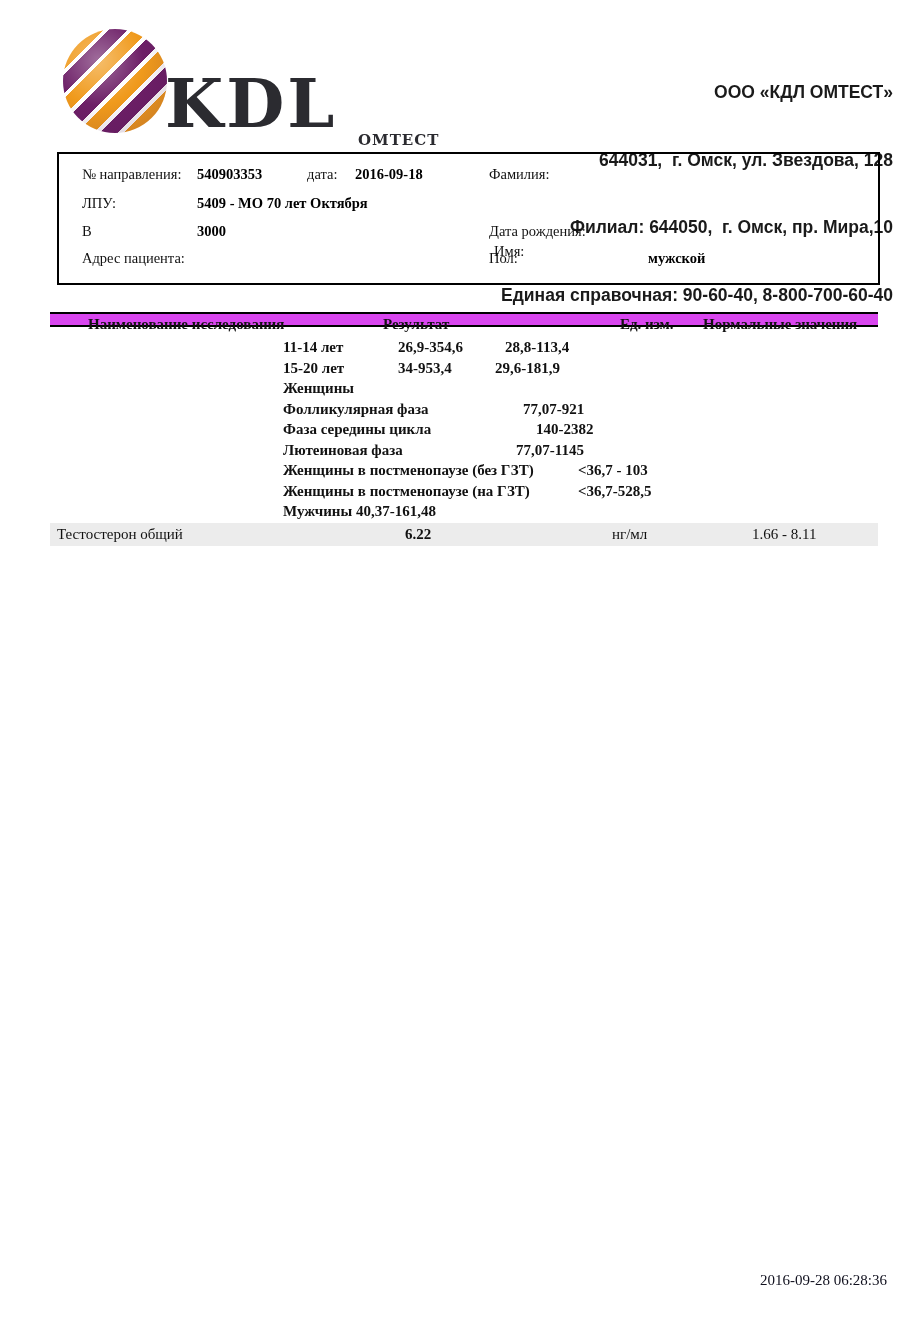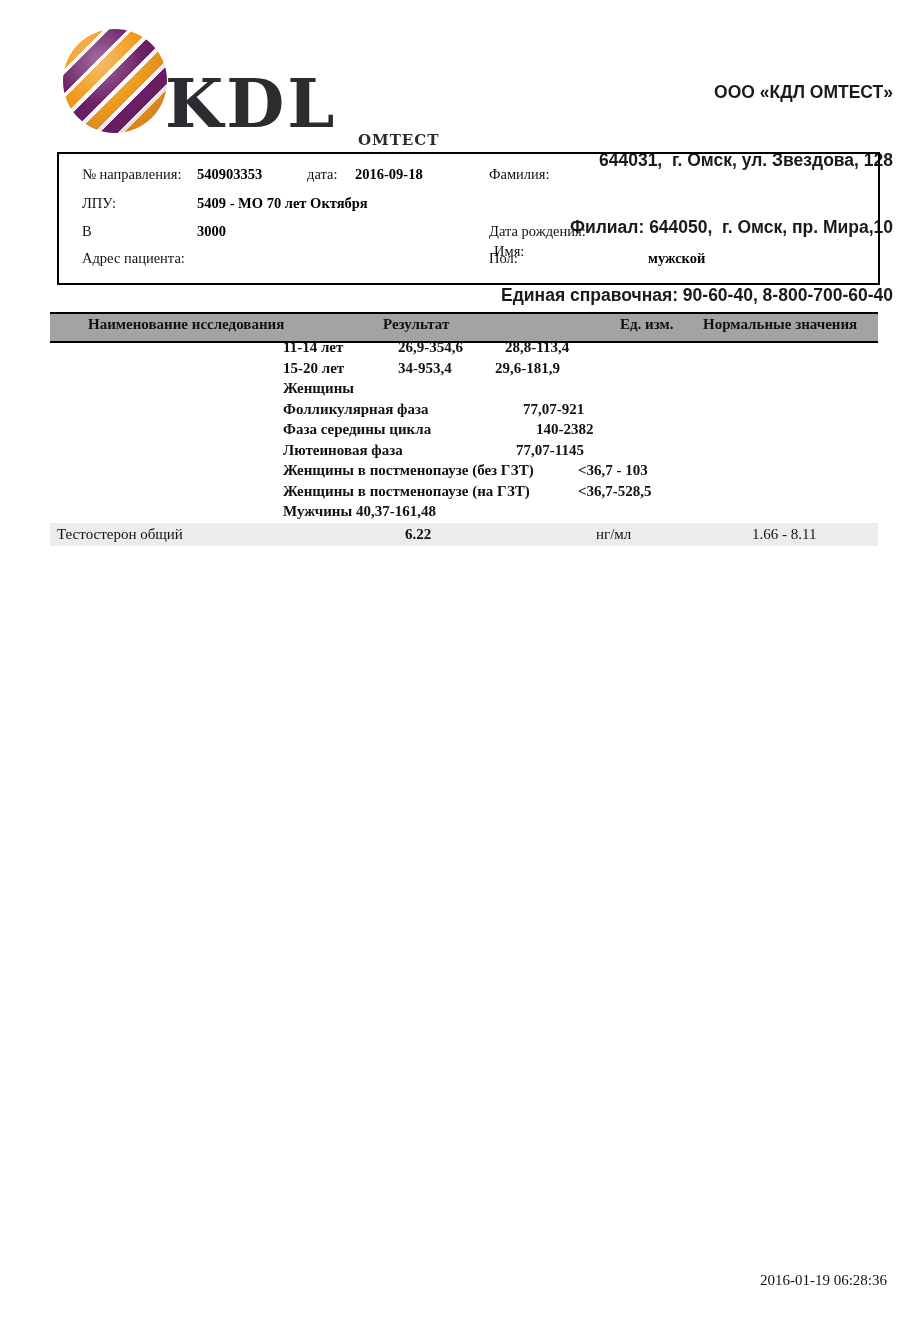--- a/index.html
+++ b/index.html
@@ -69,22 +69,22 @@
     border: 2px solid #000;
     font-size: 14.5px;
   }
   .info-row { position: absolute; left: 0; width: 100%; height: 20px; }
   .lbl { position: absolute; font-weight: normal; color: #111; }
   .val { position: absolute; font-weight: bold; color: #000; }
 
   
   .tbl-head {
     position: absolute; left: 50px; top: 312px;
-    width: 828px; height: 31px;
-    background: #a3a3a3;
+    width: 828px; height: 15px;
+    background: #d946ef;
     border-top: 2px solid #000;
     border-bottom: 2px solid #000;
     font-weight: bold;
     font-size: 15px;
   }
   .tbl-head span { position: absolute; top: 2px; }
 
   .ref-rows { position: absolute; left: 0; top: 339px; width: 915px; }
   .ref-row { position: absolute; left: 0; width: 769px; height: 20.5px; font-weight: bold; font-size: 15px; }
   .ref-label { position: absolute; left: 283px; white-space: pre; }
@@ -92,21 +92,21 @@
 
   .result-row {
     position: absolute; left: 50px; top: 523px;
     width: 828px; height: 23px;
     background: #ececec;
     font-size: 15px;
   }
   .result-row span { position: absolute; top: 3px; }
   .rr-name { left: 7px; }
   .rr-result { left: 355px; font-weight: bold; }
-  .rr-unit { left: 546px; }
+  .rr-unit { left: 562px; }
   .rr-range { left: 702px; }
 
   
   .footer-ts {
     position: absolute; right: 28px; top: 1272px;
     font-size: 15px;
     color: #10101e;
   }
 </style>
 </head>
@@ -198,15 +198,15 @@
     </div>
   </div>
 
   <div class="result-row">
     <span class="rr-name">Тестостерон общий</span>
     <span class="rr-result">6.22</span>
     <span class="rr-unit">нг/мл</span>
     <span class="rr-range">1.66 - 8.11</span>
   </div>
 
-  <div class="footer-ts">2016-01-19 06:28:36</div>
+  <div class="footer-ts">2016-09-28 06:28:36</div>
 
 </div>
 
 </body></html>

